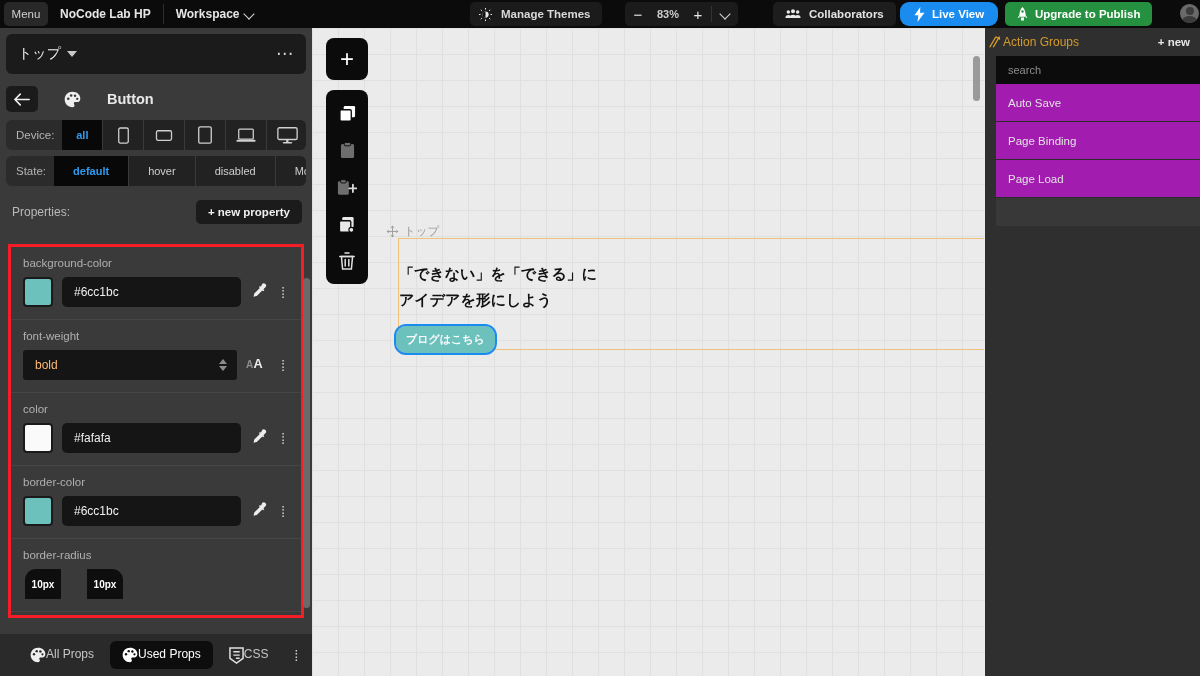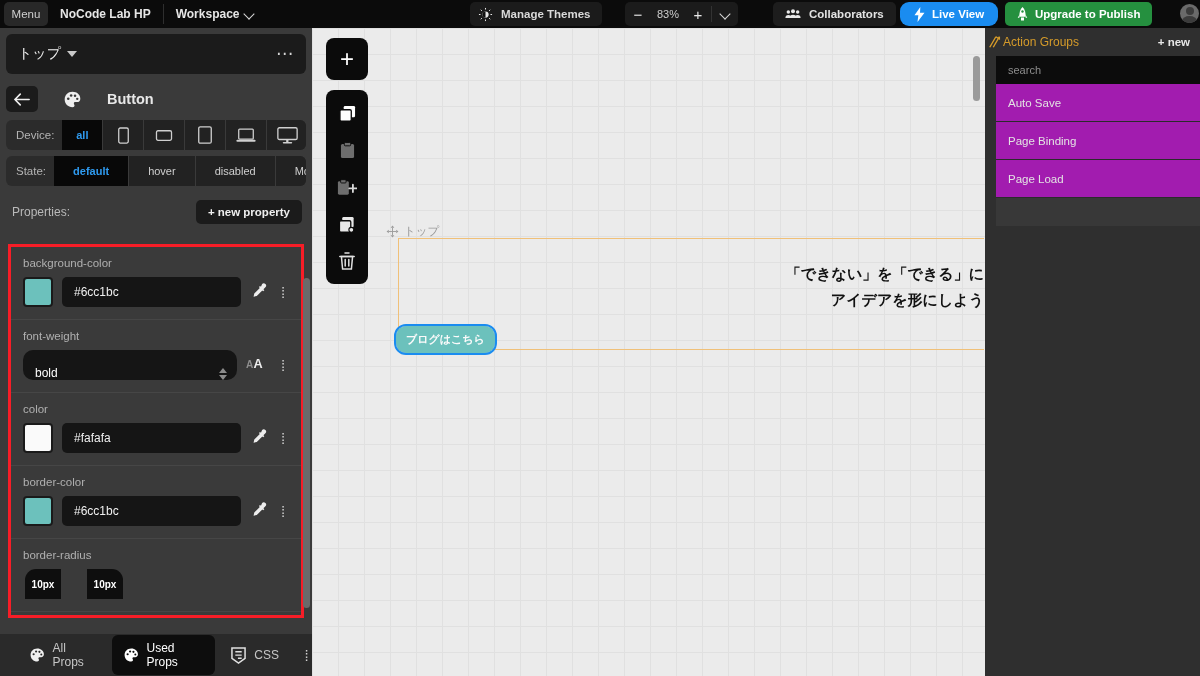--- a/index.html
+++ b/index.html
@@ -35,21 +35,21 @@
     background: #1b1b1b; border-radius: 5px; display: flex; align-items: center;
     gap: 8px; color: #d9d9d9; font-size: 11.5px; font-weight: bold; cursor: pointer;
   }
   .zoomgrp {
     position: absolute; left: 625px; top: 2px; height: 24px;
     background: #1b1b1b; border-radius: 5px; display: flex; align-items: center;
     color: #cfcfcf; font-size: 11.5px;
   }
   .zoomgrp .zb { width: 26px; height: 24px; display:flex; align-items:center;
       justify-content:center; cursor:pointer; font-size: 15px; color:#e8e8e8; }
-  .zoomgrp .zval { min-width: 34px; text-align:center; font-weight:normal; font-size:11px; color:#cdcdcd; }
+  .zoomgrp .zval { min-width: 34px; text-align:center; font-weight:bold; font-size:11px; color:#cdcdcd; }
   .zoomgrp .zdiv { width:1px; height:16px; background:#333; }
 
   .collab-btn {
     position: absolute; left: 765px; top: 2px; height: 24px; padding: 0 12px;
     background: #1d1d1d; border-radius: 5px; display:flex; align-items:center;
     gap: 8px; color:#e3e3e3; font-size: 11.5px; font-weight:bold; cursor:pointer;margin-left:8px;
   }
   .live-btn {
     position: absolute; left: 900px; top: 2px; height: 24px; padding: 0 14px;
     background: #1a8cf0; border-radius: 9px; display:flex; align-items:center;
@@ -107,22 +107,22 @@
 
   .proplist { position:absolute; left:8px; top:216px; width:296px; height:374px;
      border:3px solid #f71d27; background:#3a3a3a; overflow:hidden; }
   .prow { padding:10px 12px 12px 12px; border-bottom:1px solid #464646; position:relative; }
   .prow .pk { color:#b0b0b0; font-size:11.5px; margin-bottom:8px; }
   .prow .pv { display:flex; align-items:center; gap:9px; }
   .swatch { width:30px;height:30px;border-radius:4px;border:2px solid #1a1a1a;cursor:pointer;}
   .txtin { flex:1; height:30px; background:#151515; border-radius:5px;
      color:#f0f0f0; font-size:12px; display:flex; align-items:center; padding:0 12px;
      border:none; font-family:inherit; cursor:text; }
-  .selin { flex:1; height:30px; background:#151515; border-radius:10px;
-     color:#ffffff; font-size:12px; display:flex; align-items:flex-end;
+  .selin { flex:1; height:30px; background:#151515; border-radius:3px;
+     color:#fdba74; font-size:12px; display:flex; align-items:center;
      justify-content:space-between; padding:0 10px 0 12px; cursor:pointer; }
   .updown { display:flex; flex-direction:column; gap:2px; }
   .updown i{ width:0;height:0;border-left:4px solid transparent;border-right:4px solid transparent;}
   .updown i.u{ border-bottom:5px solid #8b8b8b;}
   .updown i.d{ border-top:5px solid #8b8b8b;}
   .eyedrop { width:18px; text-align:center; color:#ededed; font-size:14px; cursor:pointer; }
   .kebab { width:12px; text-align:center; color:#d0d0d0; font-size:15px;
     line-height:5px; cursor:pointer; }
   .kebab span{display:block;}
   .aaicon{ color:#ededed; font-size:13px; font-weight:bold; letter-spacing:-1px; cursor:pointer;}
@@ -132,21 +132,21 @@
      font-weight:bold; display:flex; align-items:center; justify-content:center;
      cursor:pointer; }
   .corner.tl { border-top-left-radius:11px; }
   .corner.tr { border-top-right-radius:11px; }
 
   .lscroll { position:absolute; left:303px; top:250px; width:7px; height:330px;
      background:#6a6a6a; border-radius:4px; cursor:pointer;}
 
   .bottombar { position:absolute; left:0; bottom:0; width:312px; height:42px;
      background:#2a2a2a; display:flex; align-items:center; gap:4px; padding-left:18px; }
-  .bt { display:flex; align-items:center; gap:8px; padding:6px 12px; border-radius:6px;
+  .bt { display:flex; padding:6px 12px; border-radius:6px;
      color:#c6c6c6; font-size:12px; cursor:pointer; }
   .bt.on { background:#0d0d0d; color:#fff; }
 
   
   .canvas { position:absolute; left:312px; top:28px; width:673px; height:648px;
      background:#ebebeb;
      background-image: linear-gradient(to right, #e0e0e0 1px, transparent 1px),
                        linear-gradient(to bottom, #e0e0e0 1px, transparent 1px);
      background-size: 26px 26px; overflow:hidden; }
   .vtool-add { position:absolute; left:14px; top:10px; width:42px; height:42px;
@@ -156,21 +156,21 @@
      background:#0b0b0b; border-radius:8px; display:flex; flex-direction:column;
      align-items:center; padding-top:6px; gap:3px; }
   .vtool .ti { width:42px; height:34px; display:flex; align-items:center;
      justify-content:center; cursor:pointer; }
 
   .frame-label { position:absolute; left:74px; top:196px; display:flex;
      align-items:center; gap:5px; color:#9a9a9a; font-size:11.5px; }
   .frame { position:absolute; left:86px; top:210px; width:586px; height:112px;
      border-top:1.5px solid #f0c078; border-bottom:1.5px solid #f0c078;
      border-left:1.5px solid #f0c078; }
-  .hero { position:absolute; left:0; top:22px; width:100%; text-align:right;
+  .hero { position:absolute; left:0; top:22px; width:100%; text-align:left;
      color:#111; font-size:15px; font-weight:bold; line-height:26px; }
   .blogbtn { position:absolute; left:84px; top:298px; background:#6cc1bc;
      color:#fafafa; font-weight:bold; font-size:11px; padding:5px 9px;
      border:1.5px solid #6cc1bc; border-radius:10px; outline:2px solid #1a8cf0;
      cursor:pointer; }
   .cscroll { position:absolute; right:5px; top:28px; width:7px; height:45px;
      background:#9a9a9a; border-radius:4px; cursor:pointer; }
 
   
   .right { position:absolute; left:985px; top:28px; width:215px; height:648px;

